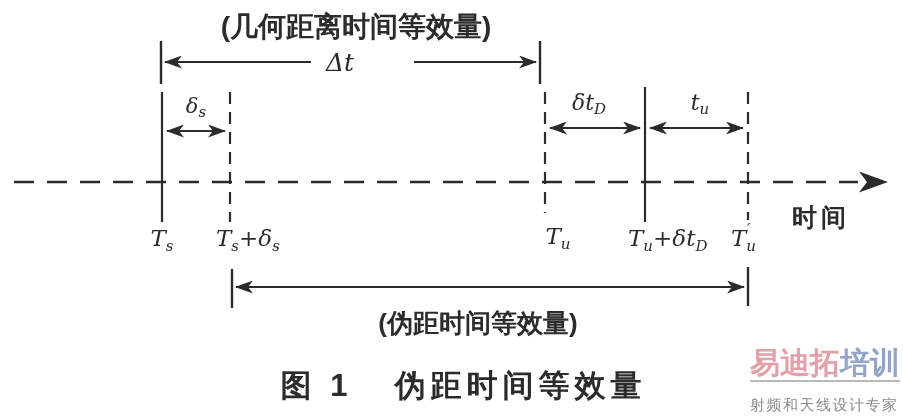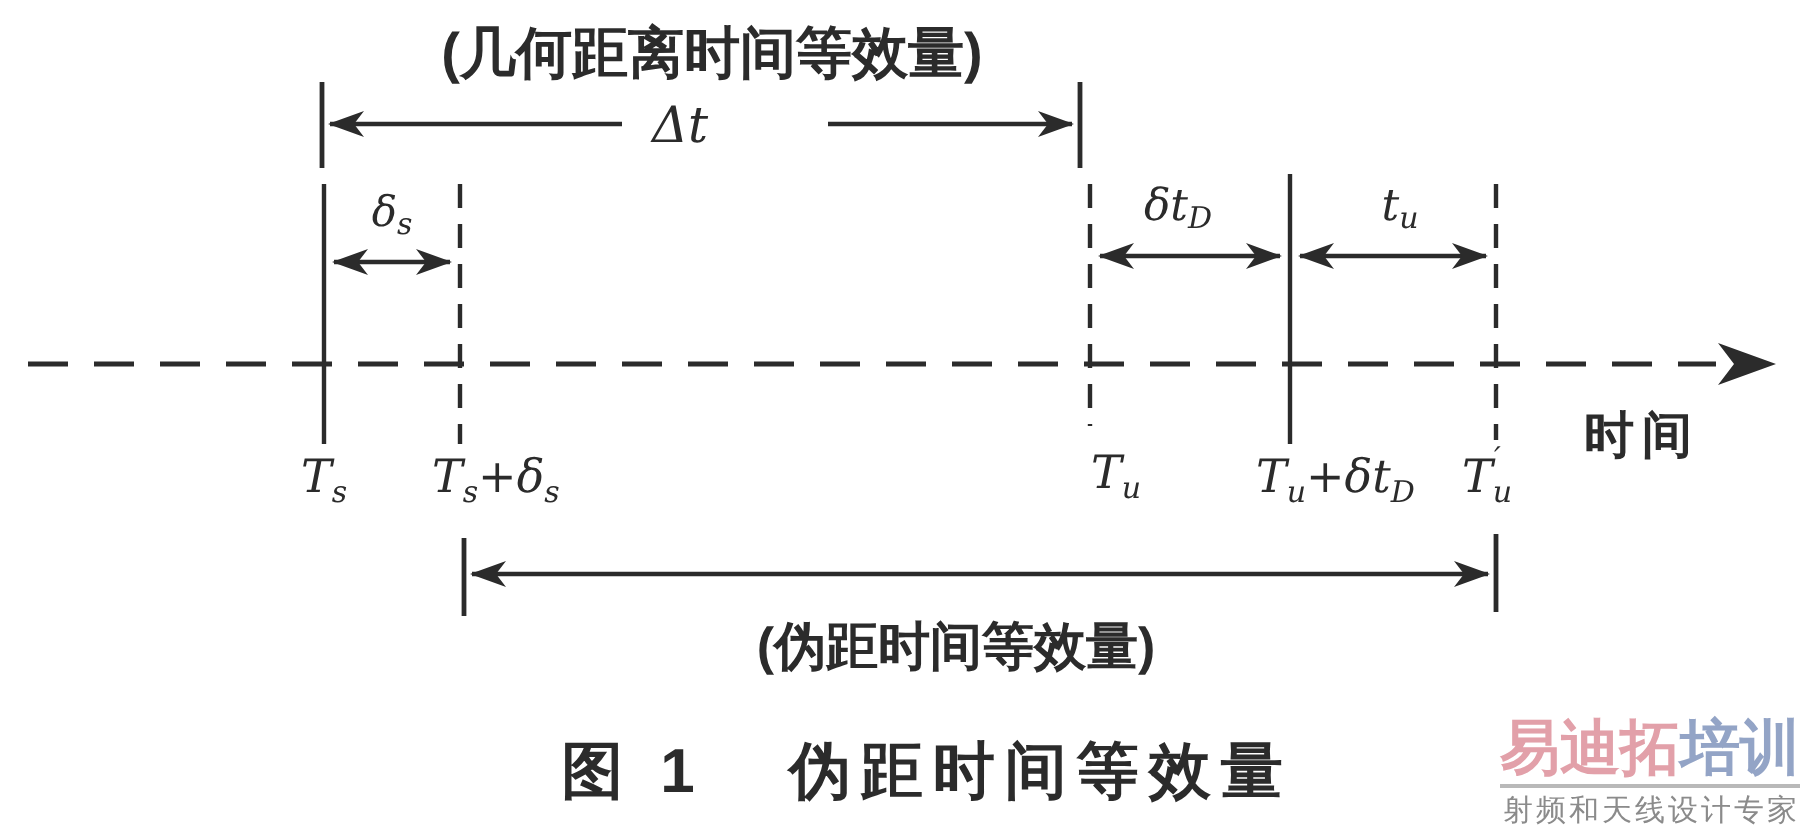--- a/index.html
+++ b/index.html
@@ -6,26 +6,26 @@
   .page{position:relative;width:903px;height:417px;background:#ffffff;overflow:hidden;
         font-family:"Liberation Sans",sans-serif;border-radius:10px;}
   svg{display:block;}
   .ink{stroke:#2b2b2b;}
   .math{font-family:"DejaVu Serif",serif;font-style:italic;fill:#2b2b2b;}
   .sub{font-size:15px;}
   .cjk{font-family:"Liberation Sans",sans-serif;font-weight:bold;fill:#2b2b2b;}
   .caption{position:absolute;top:369px;left:0;right:0;display:flex;justify-content:center;
            gap:42px;font-size:31px;font-weight:bold;color:#2b2b2b;letter-spacing:5px;
            transform:translateX(12px);line-height:34px;}
-  .watermark{position:absolute;right:3px;bottom:2px;text-align:right;}
+  .watermark{position:absolute;right:3px;bottom:2px;text-align:left;}
   .wm-brand{font-size:30px;font-weight:bold;line-height:1.05;padding-bottom:2px;
             border-bottom:2px solid #b9b9b9;letter-spacing:0px;}
   .wm-left{color:#e2a0a9;}
   .wm-right{color:#93a4c6;}
-  .wm-tagline{font-size:15px;color:#8b8b8b;letter-spacing:1.5px;margin-top:2px;}
+  .wm-tagline{font-size:15px;color:#8b8b8b;letter-spacing:1.5px;margin-top:14px;}
 </style>
 </head>
 <body>
 
 <div class="page">
 
   <svg width="903" height="355" viewBox="0 0 903 355">
     <defs>
       <marker id="ah" markerUnits="userSpaceOnUse" markerWidth="18" markerHeight="13" viewBox="0 0 18 13" refX="17" refY="6.5" orient="auto-start-reverse">
         <path d="M0,0 L18,6.5 L0,13 L5,6.5 Z" fill="#2b2b2b"></path>

